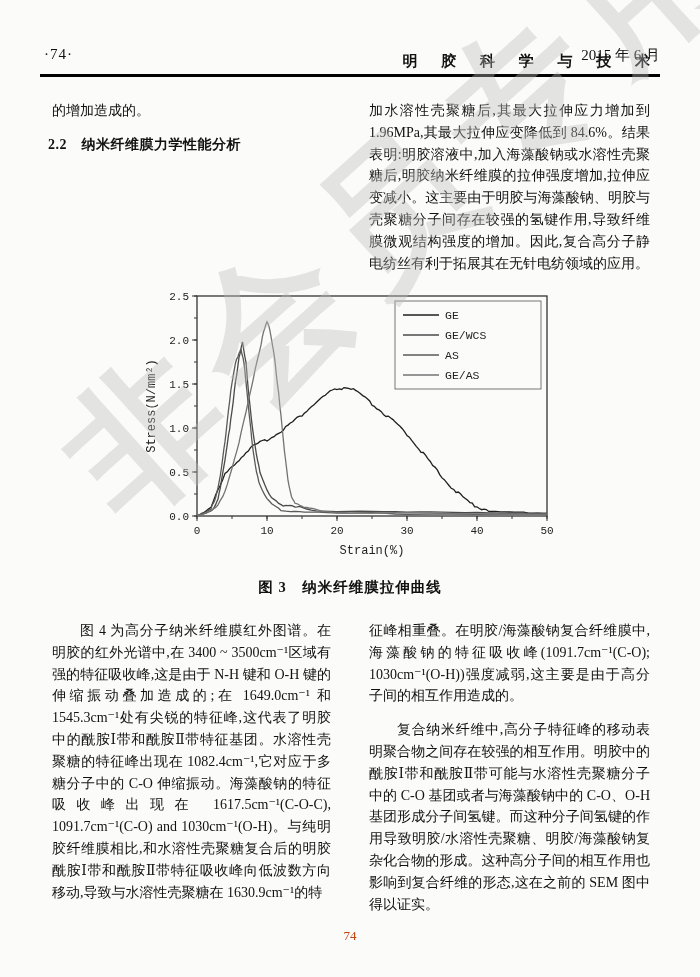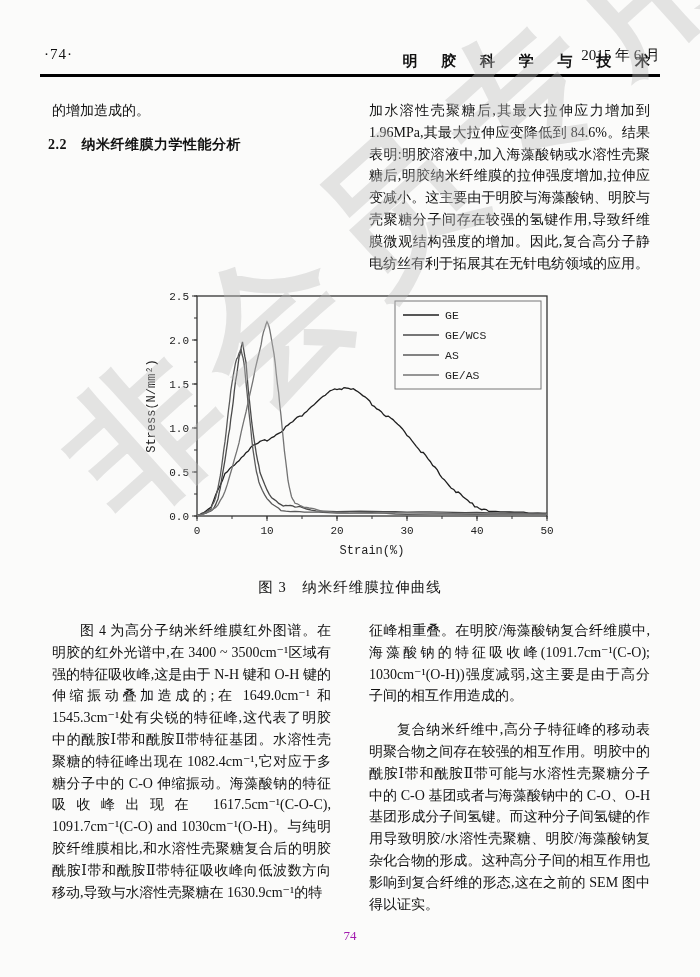--- a/index.html
+++ b/index.html
@@ -22,24 +22,24 @@
   .col p.indent{text-indent:2em;}
   .col .sec-heading{font-weight:bold;margin:8px;letter-spacing:0.5px;}
   .left{left:40px;}
   .right{left:357px;width:305px;}
   .top-block{top:88px;}
   .bottom-block{top:608px;}
   
   .figure{position:absolute;left:139px;top:286px;width:424px;}
   .figure svg{display:block;}
   .fig-caption{position:absolute;left:0;right:0;top:578px;text-align:center;
-    font-weight:normal;font-size:14.5px;letter-spacing:1px;}
+    font-weight:bold;font-size:14.5px;letter-spacing:1px;}
   
   .footer{position:absolute;left:0;right:0;top:928px;text-align:center;
-    font-size:13px;color:#a21caf;}
+    font-size:13px;color:#c2410c;}
   
   .watermark{position:absolute;left:40px;top:430px;
     transform:rotate(-42deg);transform-origin:0 0;
     font-size:150px;font-weight:700;letter-spacing:18px;line-height:1;
     color:#bdbdbd;opacity:0.38;white-space:nowrap;pointer-events:none;z-index:6;
     font-family:"Liberation Serif",serif;}
 </style>
 </head>
 <body>
 

